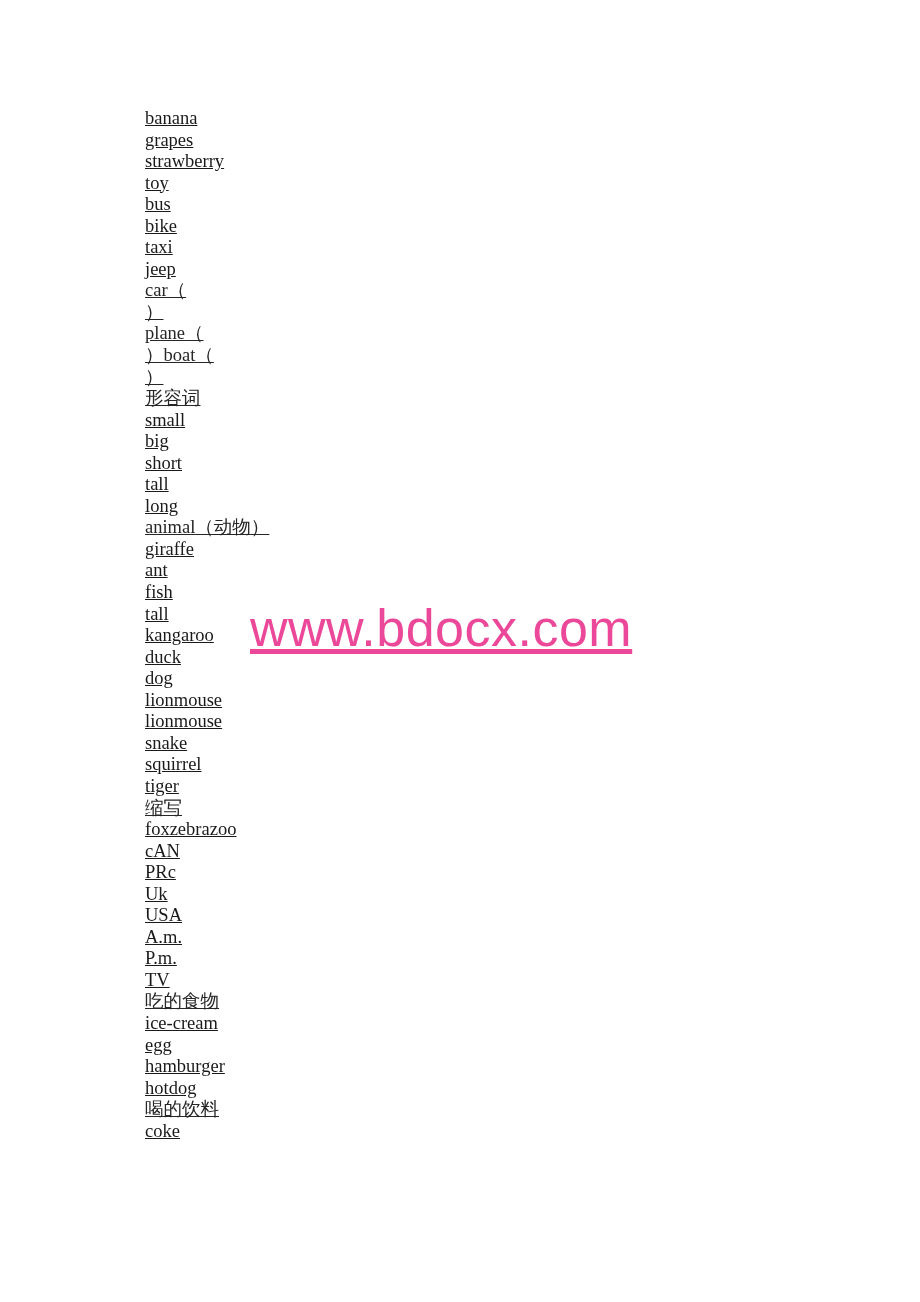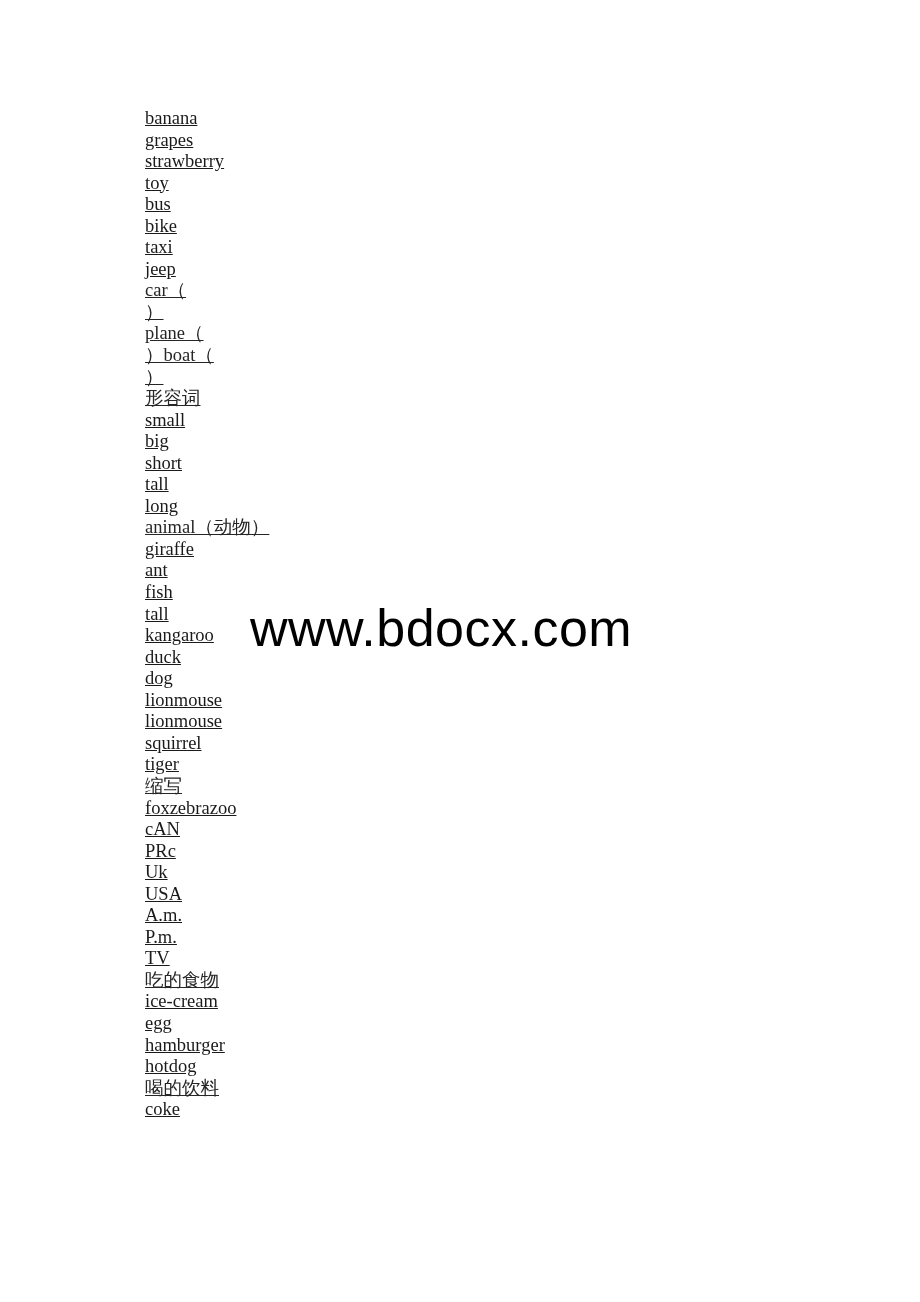--- a/index.html
+++ b/index.html
@@ -18,24 +18,25 @@
 
   
   .watermark {
     position: absolute;
     left: 250px;
     top: 602px;
     font-family: "Liberation Sans", "DejaVu Sans", sans-serif;
     font-size: 52px;
     line-height: 52px;
     letter-spacing: 0.5px;
-    color: #000000;
+    color: #ec4899;
     white-space: nowrap;
     user-select: none;
     z-index: 0;
+    text-decoration: underline;
   }
 
   
   .doc-body {
     position: absolute;
     left: 145px;
     top: 108px;
     width: 640px;
     z-index: 1;
   }
@@ -84,20 +85,21 @@
       <div class="line cjk">animal（动物）</div>
       <div class="line">giraffe</div>
       <div class="line">ant</div>
       <div class="line">fish</div>
       <div class="line">tall</div>
       <div class="line">kangaroo</div>
       <div class="line">duck</div>
       <div class="line">dog</div>
       <div class="line">lionmouse</div>
       <div class="line">lionmouse</div>
+      <div class="line">snake</div>
       <div class="line">squirrel</div>
       <div class="line">tiger</div>
       <div class="line cjk">缩写</div>
       <div class="line">foxzebrazoo</div>
       <div class="line">cAN</div>
       <div class="line">PRc</div>
       <div class="line">Uk</div>
       <div class="line">USA</div>
       <div class="line">A.m.</div>
       <div class="line">P.m.</div>

